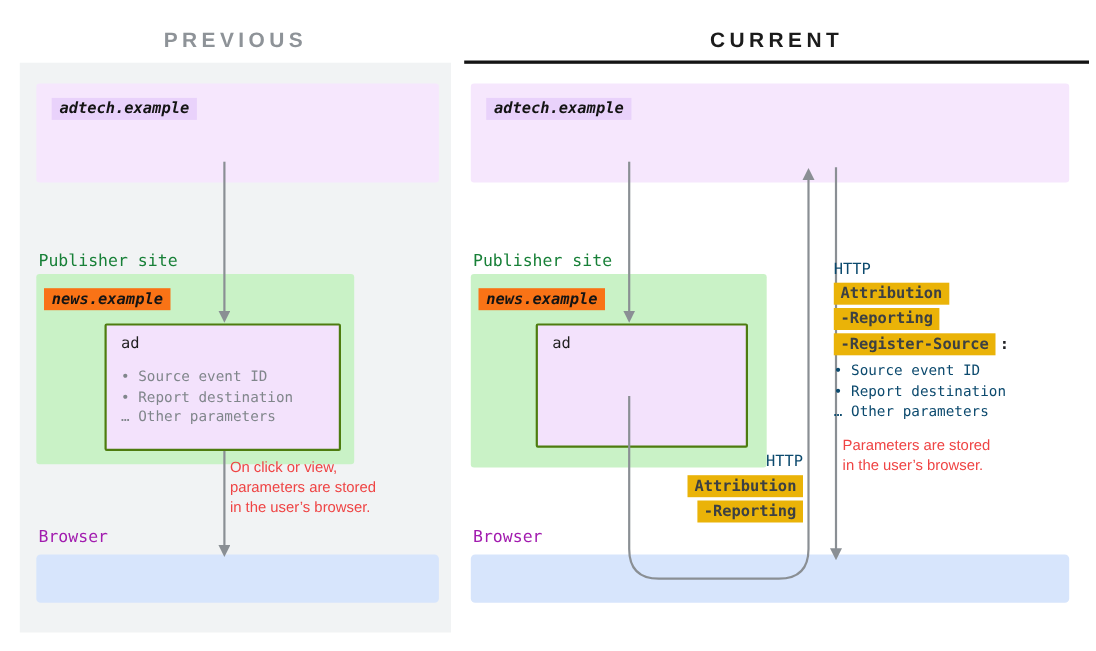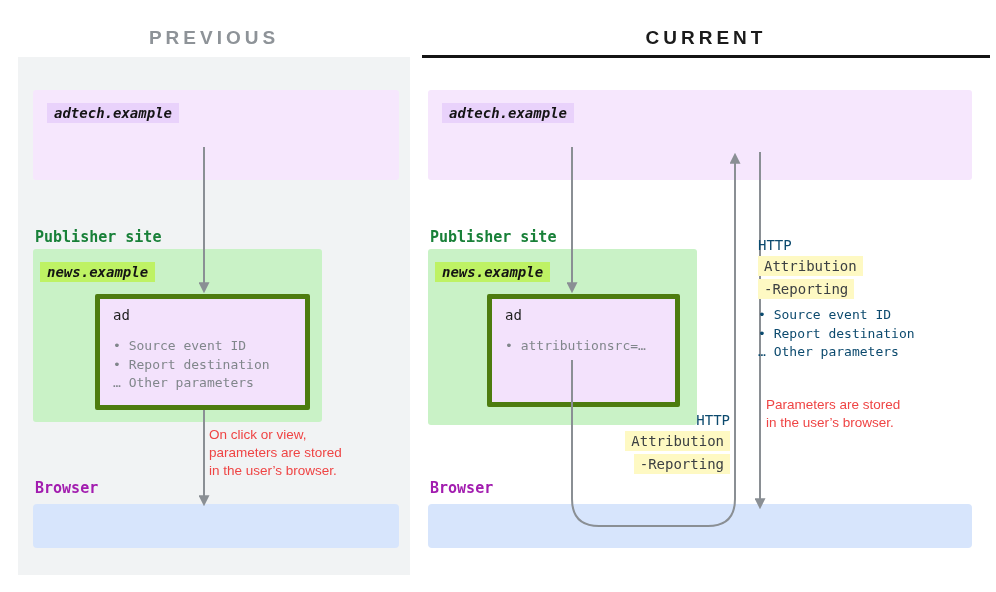--- a/index.html
+++ b/index.html
@@ -11,53 +11,53 @@
   .hdr{position:absolute;top:27px;font-weight:700;font-size:19px;letter-spacing:4px;
        text-align:center;z-index:3}
   .hdr-prev{left:18px;width:392px;color:#8e9398}
   .hdr-cur{left:422px;width:568px;color:#1b1b1b}
   .cur-underline{position:absolute;left:422px;top:55px;width:568px;height:3px;
                  background:#141414;z-index:3}
 
   .panel{position:absolute;left:18px;top:57px;width:392px;height:518px;
          background:#f1f3f4;z-index:0}
 
-  .adtech{position:absolute;top:90px;height:90px;background:#f6e7fd;border-radius:3px;z-index:1}
+  .adtech{position:absolute;top:76px;height:90px;background:#f6e7fd;border-radius:3px;z-index:1}
   .adtech.prev{left:33px;width:366px}
   .adtech.cur{left:428px;width:544px}
 
   .tag{display:inline-block;margin:13px 0 0 14px;padding:2px 7px;font-style:italic;
        font-weight:700;font-size:14px;color:#141414}
   .tag-purple{background:#e9d2fb}
-  .tag-green{background:#bef264}
+  .tag-green{background:#f97316}
 
   .greenbox{position:absolute;top:249px;background:#c9f2c6;border-radius:3px;z-index:1}
   .greenbox.prev{left:33px;width:289px;height:173px}
   .greenbox.cur{left:428px;width:269px;height:176px}
 
-  .adbox{position:absolute;background:#f3e2fc;border:5px solid #4d7c0f;border-radius:2px;z-index:1}
+  .adbox{position:absolute;background:#f3e2fc;border:2px solid #4d7c0f;border-radius:2px;z-index:1}
   .adbox.prev{left:95px;top:294px;width:215px;height:116px}
   .adbox.cur{left:487px;top:294px;width:193px;height:113px}
   .ad-label{position:absolute;left:13px;top:8px;font-size:14px;color:#1e1e1e}
   .params{position:absolute;left:13px;top:38px;font-size:13px;line-height:18.5px;color:#80868b}
 
   .bluebox{position:absolute;top:504px;height:44px;background:#d7e5fc;border-radius:4px;z-index:1}
   .bluebox.prev{left:33px;width:366px}
   .bluebox.cur{left:428px;width:544px}
 
-  .sitelabel{position:absolute;font-weight:700;font-size:15px;z-index:3}
+  .sitelabel{position:absolute;font-weight:400;font-size:15px;z-index:3}
   .green-text{color:#188038}
   .blue-text{color:#a21caf}
   .grey-text{color:#0c4a6e}
 
   .note{position:absolute;font-size:13.5px;line-height:18px;color:#ef4444;z-index:3}
-  .note-prev{left:209px;top:426px}
+  .note-prev{left:209px;top:416px}
   .note-cur{left:766px;top:396px}
 
-  .hl{display:inline-block;background:#fef9c3;color:#3c4043;font-weight:400;
+  .hl{display:inline-block;background:#eab308;color:#3c4043;font-weight:700;
       font-size:14px;line-height:18px;padding:1px 6px}
   .proto{font-size:14px;line-height:21px}
   .line{margin-bottom:2px;height:21px;white-space:nowrap}
   .colon{font-weight:700;font-size:14px;color:#202124;margin-left:4px}
 
   .respblock{position:absolute;left:758px;top:235px;z-index:3}
   .resp-params{margin-top:6px;font-size:13px;line-height:18.5px}
   .reqblock{position:absolute;left:520px;top:410px;width:210px;text-align:right;z-index:3}
 
   .arrows{position:absolute;left:0;top:0;z-index:2;pointer-events:none}
@@ -91,23 +91,20 @@
   <div class="adbox prev">
     <div class="ad-label mono">ad</div>
     <div class="params mono">
       <div>• Source event ID</div>
       <div>• Report destination</div>
       <div>… Other parameters</div>
     </div>
   </div>
   <div class="adbox cur">
     <div class="ad-label mono">ad</div>
-    <div class="params mono">
-      <div>• attributionsrc=…</div>
-    </div>
   </div>
 
   <div class="bluebox prev"></div>
   <div class="bluebox cur"></div>
 
   <svg class="arrows" width="996" height="592" viewBox="0 0 996 592">
     <defs>
       <marker id="ah" viewBox="0 0 10 10" refX="7" refY="5" markerWidth="11" markerHeight="11" orient="auto" markerUnits="userSpaceOnUse">
         <path d="M0 0 L10 5 L0 10 Z" fill="#8a8f94"></path>
       </marker>
@@ -127,20 +124,21 @@
   <div class="note note-prev">
     <div>On click or view,</div>
     <div>parameters are stored</div>
     <div>in the user’s browser.</div>
   </div>
 
   <div class="respblock mono">
     <div class="proto grey-text">HTTP</div>
     <div class="line"><span class="hl">Attribution</span></div>
     <div class="line"><span class="hl">-Reporting</span></div>
+    <div class="line"><span class="hl">-Register-Source</span><span class="colon">:</span></div>
     <div class="resp-params grey-text">
       <div>• Source event ID</div>
       <div>• Report destination</div>
       <div>… Other parameters</div>
     </div>
   </div>
 
   <div class="note note-cur">
     <div>Parameters are stored</div>
     <div>in the user’s browser.</div>

